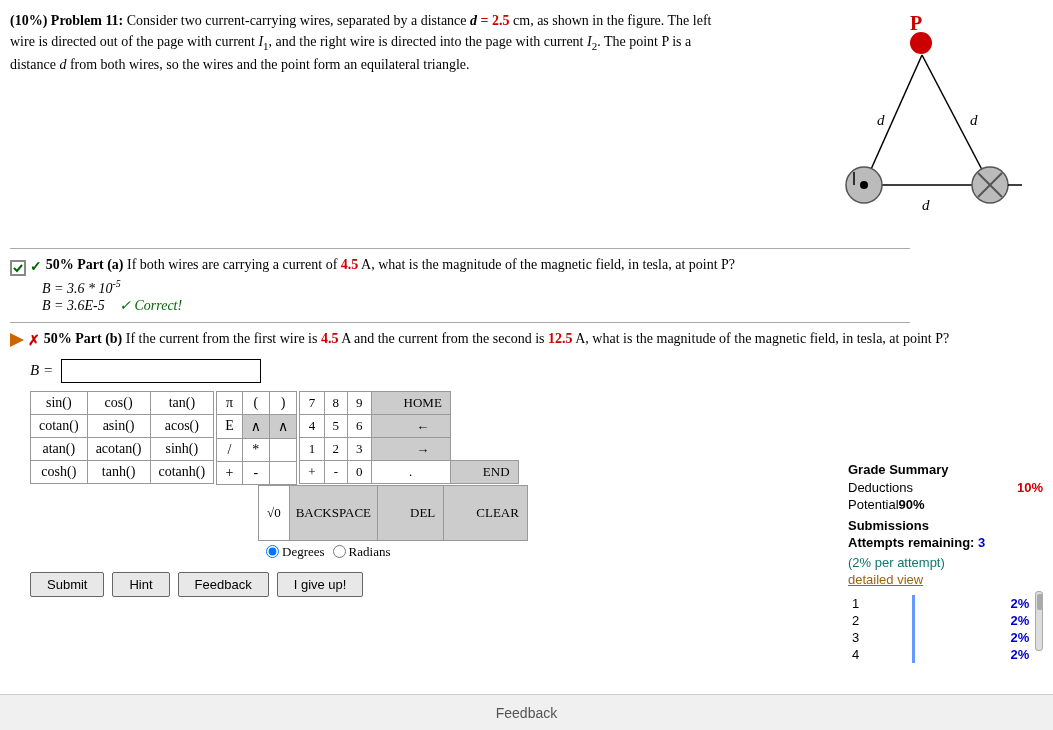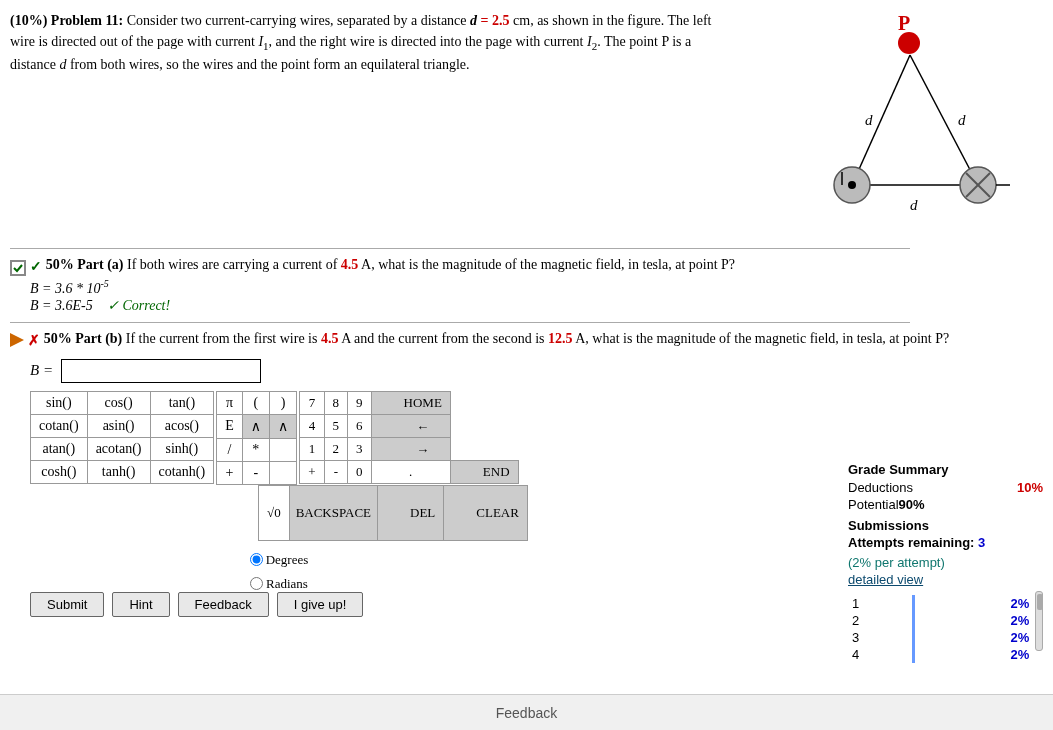--- a/index.html
+++ b/index.html
@@ -27,21 +27,21 @@
       margin: 12px 0;
       max-width: 900px;
     }
     .correct-answer {
       color: #006600;
       font-style: italic;
       margin-left: 4px;
     }
     .answer-line {
       font-style: italic;
-      margin-left: 20px;
+      margin-left: 32px;
     }
 
     
     .input-row {
       display: flex;
       align-items: center;
       gap: 8px;
       margin: 8px 0 8px 20px;
     }
     .b-input {
@@ -89,32 +89,32 @@
 
     .calc-row {
       display: flex;
       align-items: flex-start;
       gap: 2px;
     }
 
     
     .deg-rad {
       display: flex;
-      align-items: center;
+      align-items: flex-end;
       gap: 8px;
       margin-top: 3px;
       font-size: 13px;
-      flex-direction: column;
     }
     .deg-rad label { display: flex; align-items: center; gap: 3px; cursor: pointer; }
 
     
     .buttons-row {
       display: flex;
       gap: 8px;
+      margin-top: 8px;
       margin-left: 20px;
     }
     .action-btn {
       padding: 4px 16px;
       font-size: 13px;
       border: 1px solid #666;
       background: #e8e8e8;
       cursor: pointer;
       font-family: Arial, sans-serif;
       border-radius: 2px;
@@ -179,21 +179,21 @@
     }
 
     sub { font-size: 11px; }
     sup { font-size: 10px; }
   </style>
 </head>
 <body>
 
 <div style="position:relative; width:1053px; min-height:730px;">
 
-  <div style="display:flex; padding:10px 10px 0 10px; gap:0;">
+  <div style="display:flex; padding:10px 10px 0 10px; gap:12px;">
 
     <div style="flex:1; max-width:720px;">
       <p class="problem-text">
         <b>(10%) Problem 11:</b>
         <span> Consider two current-carrying wires, separated by a distance <b><i>d</i></b> <span class="highlight-red">=</span> <span class="highlight-red">2.5</span> cm, as shown in the figure. The left wire is directed out of the page with current <i>I</i><sub>1</sub>, and the right wire is directed into the page with current <i>I</i><sub>2</sub>. The point P is a distance <i>d</i> from both wires, so the wires and the point form an equilateral triangle.</span>
       </p>
     </div>
 
     <div style="width:280px; flex-shrink:0; position:relative; height:230px; margin-left:20px;">
 
@@ -412,21 +412,21 @@
 
     <div style="font-weight:bold; margin-bottom:2px;">Submissions</div>
     <div style="margin-bottom:5px;font-weight:bold;">
       <span>Attempts remaining:</span>
       <span style="color:#0000cc;">3</span>
     </div>
     <div style="margin-bottom:2px;">
       <span style="color:#0f766e;">(2% per attempt)</span>
     </div>
     <div style="margin-bottom:4px;">
-      <span style="color:#0c4a6e; text-decoration:underline; cursor:pointer;">detailed view</span>
+      <span style="color:#a16207; text-decoration:underline; cursor:pointer;">detailed view</span>
     </div>
 
     <div style="display:flex; align-items:flex-start;">
       <table class="submissions-table">
         <tbody>
             <tr>
           <td>1</td>
           <td>2%</td>
         </tr>
         <tr>

